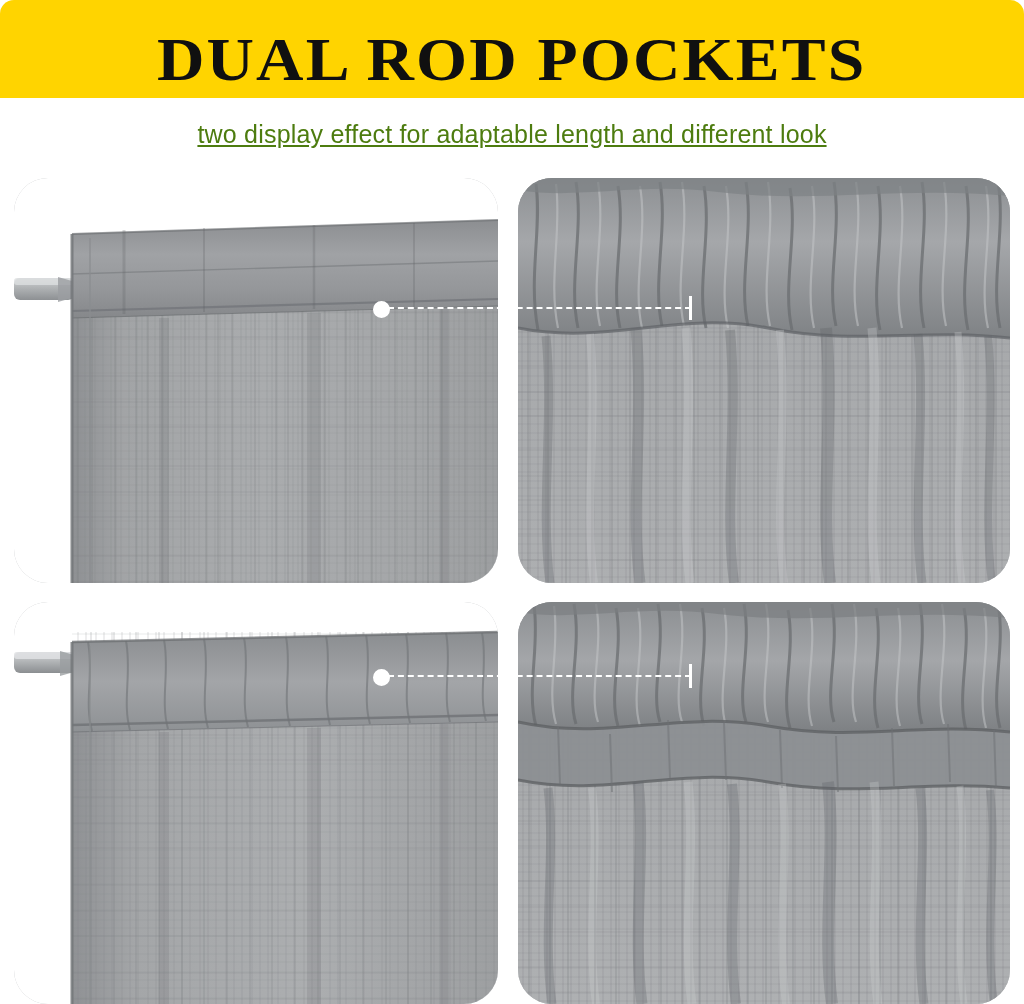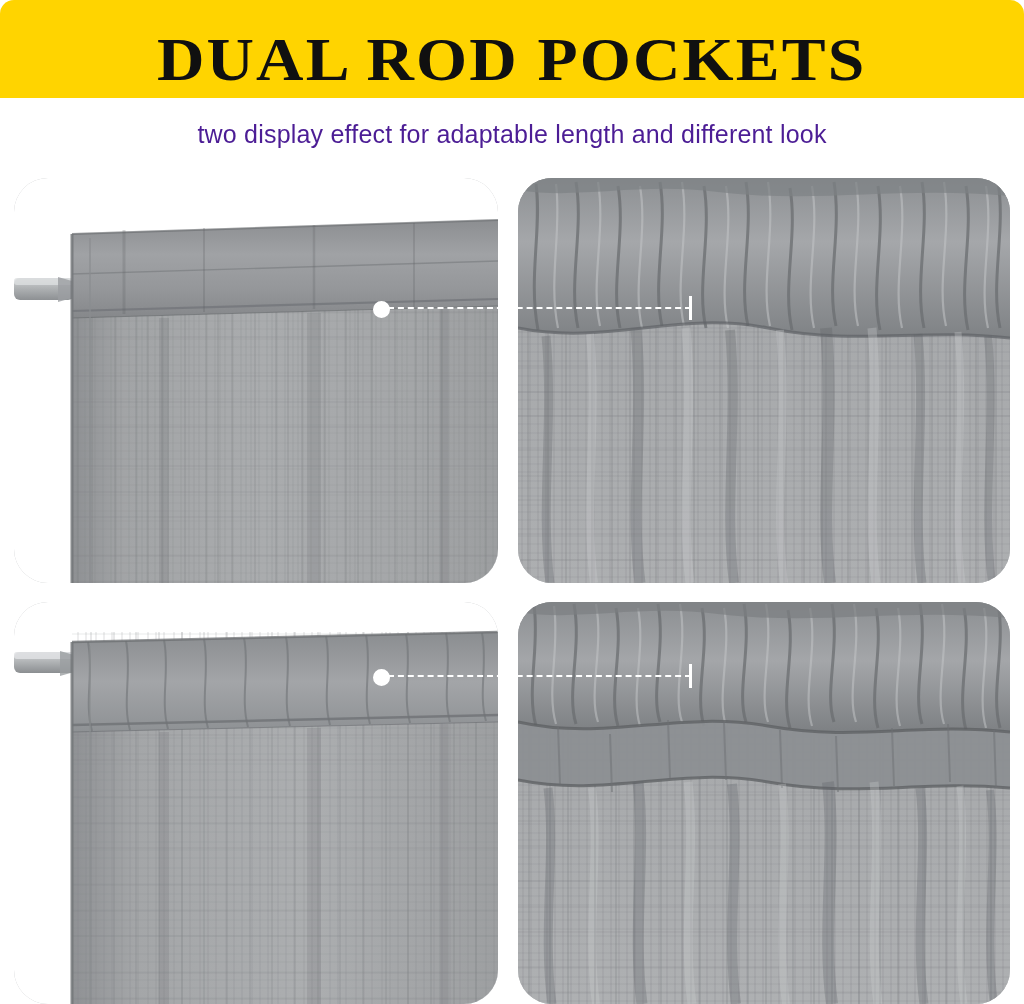--- a/index.html
+++ b/index.html
@@ -48,23 +48,24 @@
     width: 1024px;
     height: 72px;
     display: flex;
     align-items: center;
     justify-content: center;
     background: #ffffff;
   }
   .subtitle {
     font-family: "Liberation Sans", sans-serif;
     font-size: 25px;
-    color: #4c1d95;
+    color: #4d7c0f;
     letter-spacing: 0.2px;
     white-space: nowrap;
+    text-decoration: underline;
   }
 
   
   .grid {
     position: absolute;
     left: 0;
     top: 170px;
     width: 1024px;
     height: 834px;
   }

